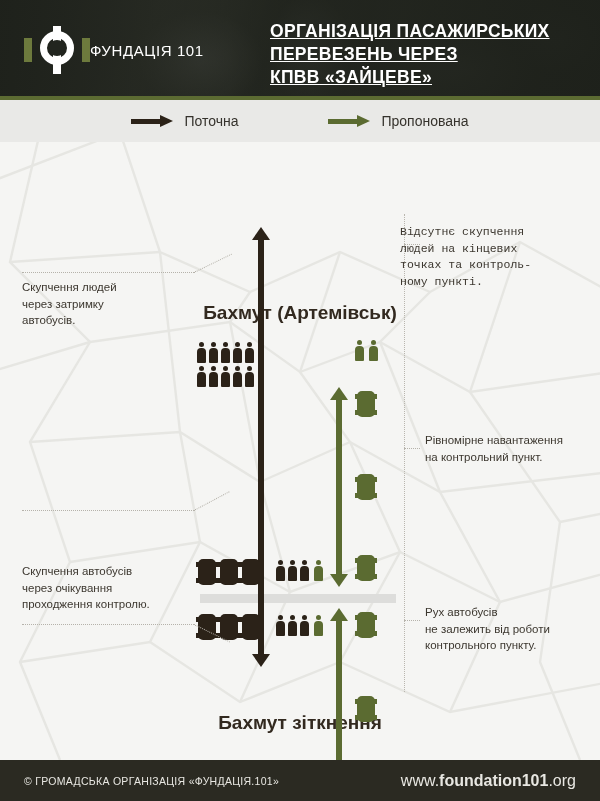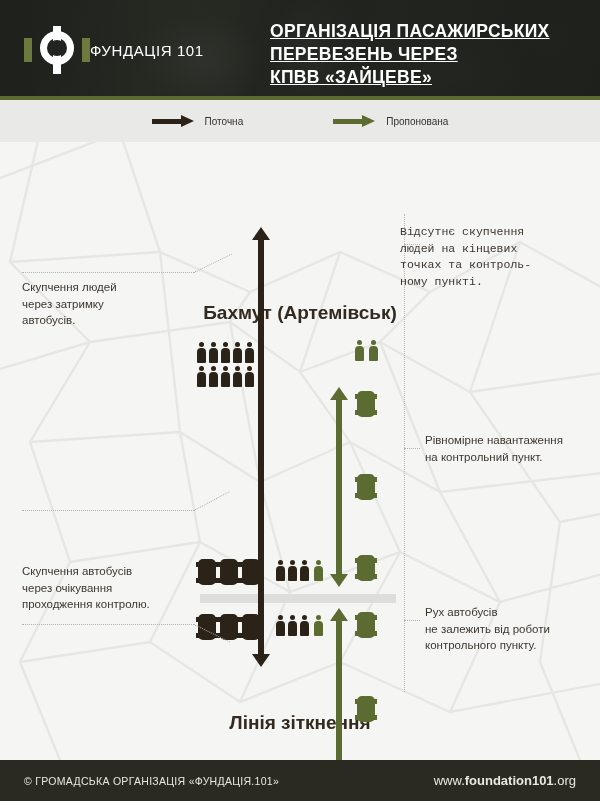--- a/index.html
+++ b/index.html
@@ -74,21 +74,21 @@
   .header-title div { white-space: nowrap; }
 
   
   .legend {
     position: relative;
     width: 600px; height: 42px;
     background: #e9e9e7;
     display: flex; align-items: center; justify-content: center; gap: 90px;
   }
   .legend-item { display: flex; align-items: center; gap: 11px; }
-  .legend-label { font-size: 10px; color: #35322c; }
+  .legend-label { font-size: 14px; color: #35322c; }
   .legend-arrow { position: relative; width: 42px; height: 12px; }
   .legend-arrow .shaft {
     position: absolute; left: 0; top: 4px; width: 30px; height: 5px;
   }
   .legend-arrow .head {
     position: absolute; right: 0; top: 0;
     width: 0; height: 0;
     border-top: 6px solid transparent;
     border-bottom: 6px solid transparent;
   }
@@ -207,21 +207,21 @@
   .footer {
     position: relative;
     width: 600px; height: 41px;
     background: #2b2a22;
     display: flex; align-items: center; justify-content: space-between;
     padding: 0 24px;
   }
   .footer-left {
     color: #e8e7e2; font-size: 10.5px; letter-spacing: .3px; text-transform: uppercase;
   }
-  .footer-right { color: #e8e7e2; font-size: 13px; }
+  .footer-right { color: #e8e7e2; font-size: 16px; }
   .footer-right b { font-weight: bold; }
 </style>
 </head>
 <body>
 
 <div id="page">
 
   <div class="header">
     <div class="header-photo"></div>
     <div class="header-shade"></div>
@@ -279,21 +279,21 @@
         <path d="M250 150 L230 180 L260 340 L290 450 L240 560"></path>
         <path d="M340 110 L300 230 L350 300 L400 410 L340 520"></path>
         <path d="M430 150 L380 200 L440 350 L500 460 L450 570"></path>
         <path d="M520 100 L470 250 L560 380 L540 520 L580 618"></path>
         <path d="M-10 230 L90 200"></path>
         <path d="M560 380 L610 370"></path>
       </g>
     </svg>
 
     <div class="city-title">Бахмут (Артемівськ)</div>
-    <div class="line-title">Лінія зіткнення</div>
+    <div class="line-title">Бахмут зіткнення</div>
 
     <div class="cp-bar"></div>
 
     <div class="col" style="left:197px; top:200px;">
       <div class="row">
         <span class="person black">
             <i class="head"></i>
             <i class="body-s"></i>
           </span>
         <span class="person black">

